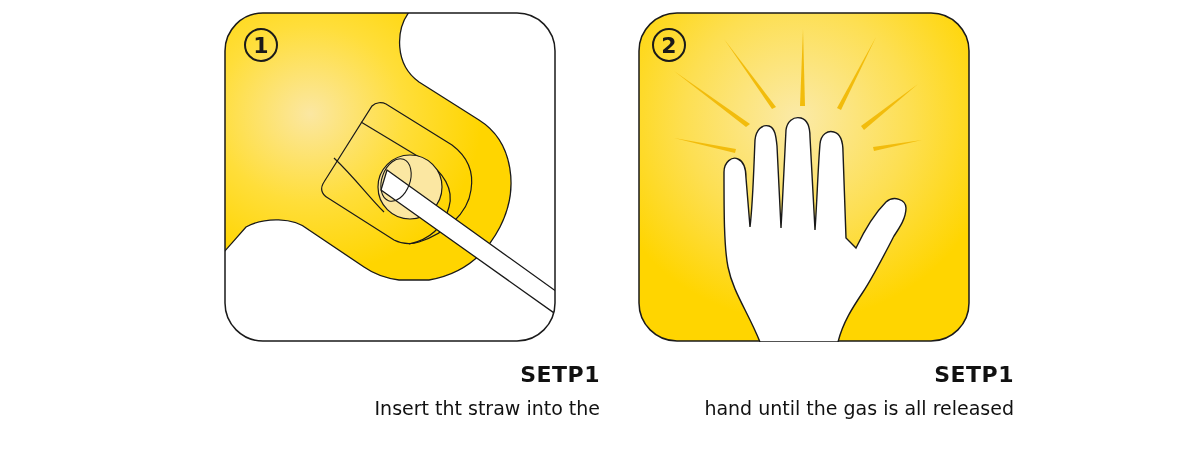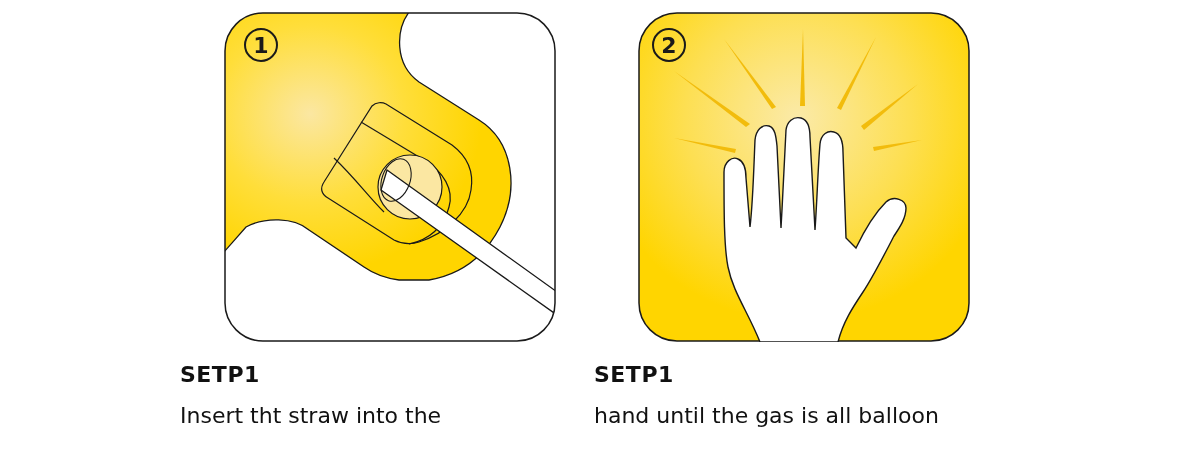--- a/index.html
+++ b/index.html
@@ -1,25 +1,25 @@
 <!DOCTYPE html>
 <html><head>
 <meta charset="utf-8">
 <style>
   html,body{margin:0;padding:0;background:#ffffff;}
   body{width:1200px;height:463px;position:relative;overflow:hidden;font-family:"DejaVu Sans","Liberation Sans",sans-serif;}
   .panel{position:absolute;top:12px;width:332px;height:330px;}
   .panel svg{display:block;}
   #p1{left:224px;}
   #p2{left:638px;}
-  .caption{position:absolute;top:362px;width:420px;text-align:left;color:#111;}
+  .caption{position:absolute;top:362px;width:420px;text-align:right;color:#111;}
   #c1{left:180px;}
   #c2{left:594px;}
   .caption .title{font-weight:bold;font-size:22px;line-height:26px;letter-spacing:0.5px;}
-  .caption .desc{font-size:22px;line-height:24px;margin-top:16px;}
+  .caption .desc{font-size:19px;line-height:24px;margin-top:8px;}
   .caption .desc span{display:block;}
 </style>
 </head>
 <body>
 
 <div class="panel" id="p1">
   <svg width="332" height="330" viewBox="0 0 332 330">
     <defs>
       <radialGradient id="g1" cx="0.3" cy="0.38" r="0.6">
         <stop offset="0" stop-color="#FBE7A2"></stop>
@@ -88,15 +88,15 @@
 <div class="caption" id="c1">
   <div class="title">SETP1</div>
   <div class="desc">
     <span>Insert tht straw into the</span>
   </div>
 </div>
 
 <div class="caption" id="c2">
   <div class="title">SETP1</div>
   <div class="desc">
-    <span>hand until the gas is all balloon</span>
+    <span>hand until the gas is all released</span>
   </div>
 </div>
 
 </body></html>

